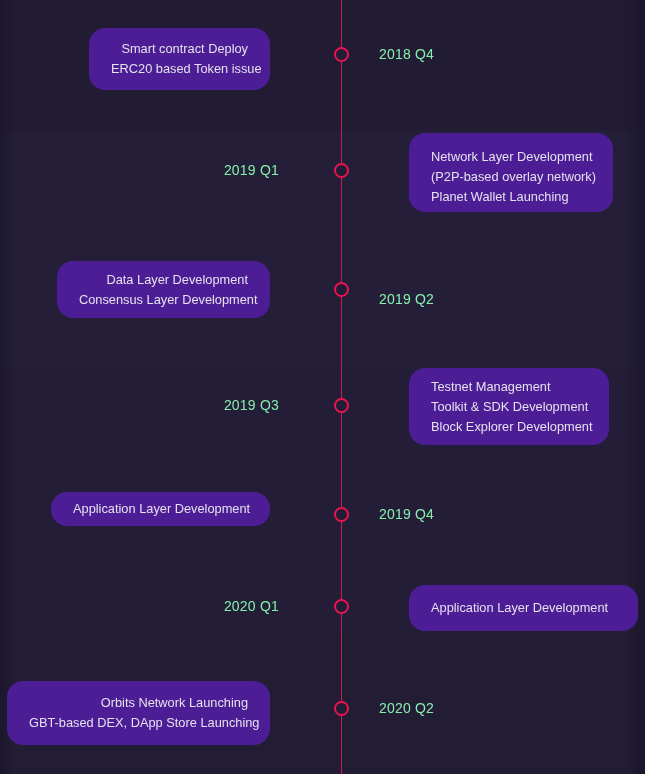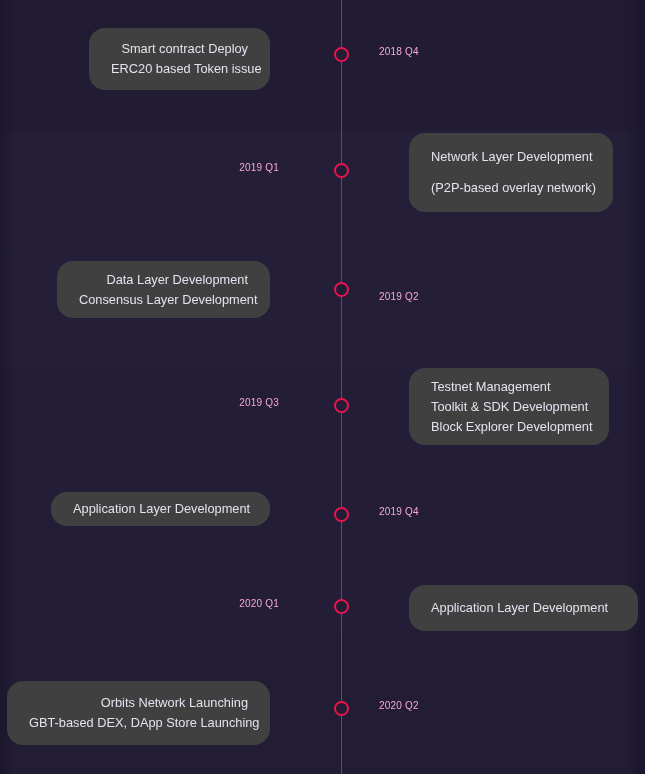--- a/index.html
+++ b/index.html
@@ -71,33 +71,33 @@
     margin-top: -7.5px;
     border: 2px solid #e8144e;
     border-radius: 50%;
     background: #221c35;
     box-sizing: border-box;
   }
 
   
   .quarter-label {
     position: absolute;
-    font-size: 10px;
+    font-size: 14px;
     line-height: 1;
-    color: #f9a8d4;
+    color: #86efac;
     letter-spacing: .2px;
     white-space: nowrap;
   }
   .quarter-label.right { left: 379px; }
   .quarter-label.left  { right: 366px; text-align: right; }
 
   
   .milestone-card {
     position: absolute;
-    background: #404040;
+    background: #4c1d95;
     border-radius: 16px;
     box-sizing: border-box;
     padding: 14px 22px;
     display: flex;
     flex-direction: column;
     justify-content: center;
   }
   .milestone-card .card-line {
     font-size: 12.8px;
     line-height: 20px;
@@ -138,20 +138,21 @@
           <div class="card-line">Smart contract Deploy</div>
           <div class="card-line">ERC20 based Token issue</div>
         </div>
       </div>
       <div class="row-1">
         <div class="milestone-marker" style="top: 170px;"></div>
         <div class="quarter-label left" style="top: 163px;">2019 Q1</div>
         <div class="milestone-card align-left">
           <div class="card-line">Network Layer Development</div>
           <div class="card-line">(P2P-based overlay network)</div>
+          <div class="card-line">Planet Wallet Launching</div>
         </div>
       </div>
       <div class="row-2">
         <div class="milestone-marker" style="top: 289px;"></div>
         <div class="quarter-label right" style="top: 292px;">2019 Q2</div>
         <div class="milestone-card align-right">
           <div class="card-line">Data Layer Development</div>
           <div class="card-line">Consensus Layer Development</div>
         </div>
       </div>

